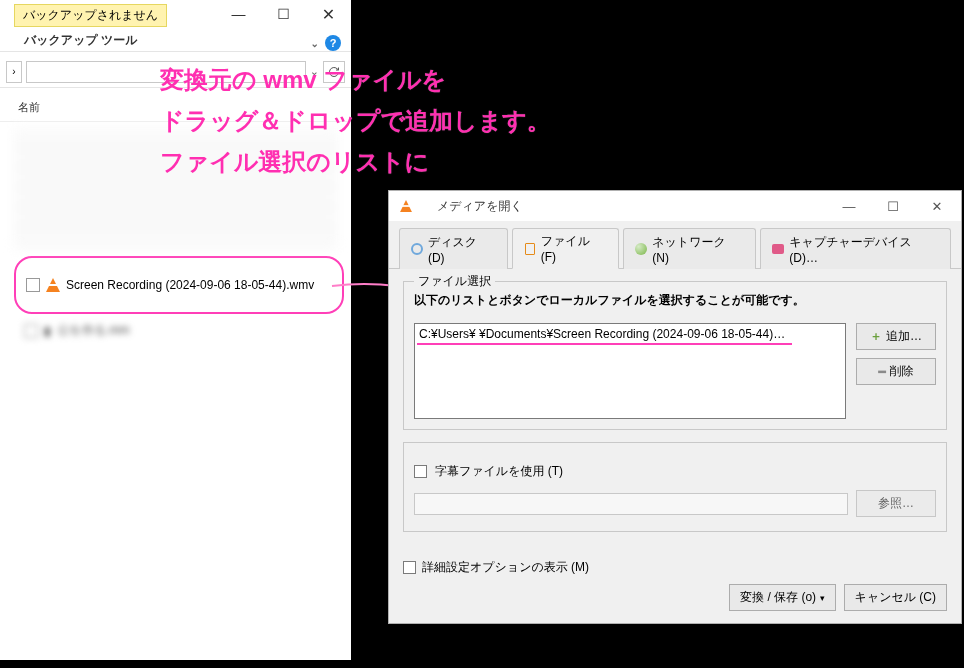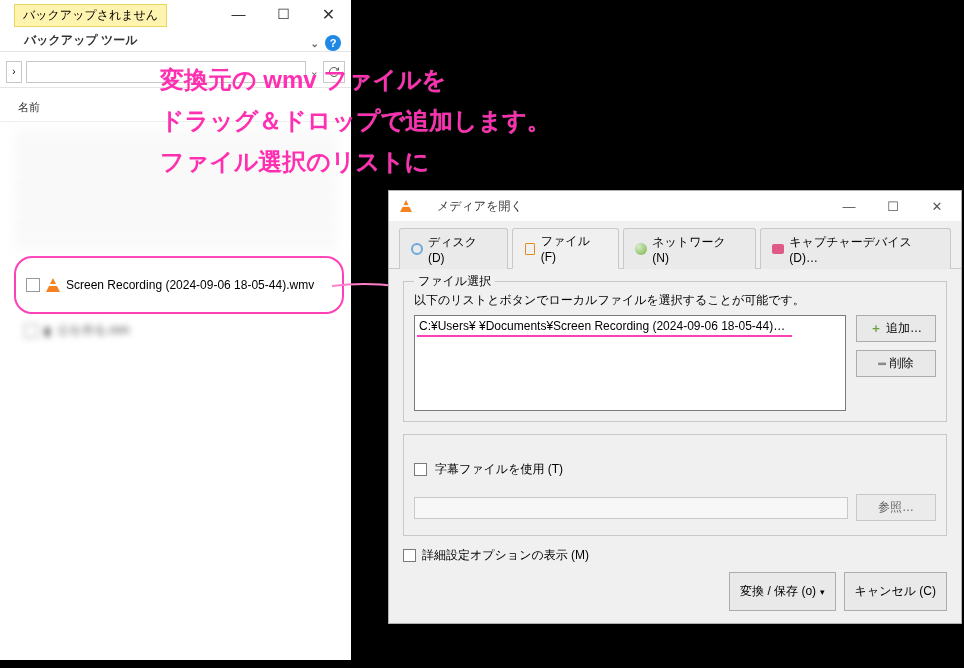--- a/index.html
+++ b/index.html
@@ -43,39 +43,39 @@
   .tab.active { background:#f0f0f0; border-bottom: 1px solid #f0f0f0; }
   .tab-icon { width:14px; height:14px; display:flex; align-items:center; justify-content:center; }
   .ic-file { width:10px; height:12px; border:1px solid #e58b1a; border-radius:1px; position:relative; }
   .ic-disc { width:12px; height:12px; border-radius:50%; border:2px solid #6fa8dc; }
   .ic-net { width:12px; height:12px; border-radius:50%; background: radial-gradient(circle at 30% 30%, #d6ebc7, #7ab648); }
   .ic-cap { width:12px; height:10px; background:#e05a88; border-radius:2px; position:relative; }
 
   .dlg-body { padding: 12px 14px; }
   .group { border: 1px solid #c8c8c8; padding: 10px; position: relative; margin-bottom: 12px; }
   .group-title { position:absolute; top:-9px; left:10px; background:#f0f0f0; padding: 0 4px; font-size:12px; }
-  .hint { font-size:12px; margin-bottom: 6px; }
+  .hint { font-size:12px; margin-bottom: 14px; font-weight: bold; }
   .file-sel-row { display:flex; gap:10px; }
   .file-listbox { flex:1; border:1px solid #7a7a7a; background:#fff; height:96px; padding: 2px; font-size:12px; overflow:hidden; }
   .file-listbox .entry { display:flex; align-items:flex-end; gap:4px; padding: 1px 2px; }
   .underline { border-bottom: 2px solid #ff3fb8; display:block; margin-top:1px; width: 375px; }
   .side-btns { display:flex; flex-direction:column; gap:8px; width:80px; }
   .wbtn { border:1px solid #acacac; background:#e9e9e9; padding:4px 6px; font-size:12px; display:flex; align-items:center; justify-content:center; gap:4px; }
   .plus { color:#6a9f3c; font-weight:bold; }
   .minus { color:#8a8a8a; font-weight:bold; }
 
-  .sub-row { display:flex; align-items:center; gap:8px; margin-top: 16px; }
+  .sub-row { display:flex; align-items:center; gap:8px; margin-top: 10px; }
   .sub-input { flex:1; border:1px solid #c8c8c8; background:#f7f7f7; height:22px; }
   .sub-btn { width:80px; }
   .chk2 { width:13px; height:13px; border:1px solid #7a7a7a; background:#fff; }
 
   .dlg-footer { position:absolute; left:14px; right:14px; bottom:12px; }
   .footer-top { display:flex; align-items:center; gap:6px; margin-bottom: 8px; }
   .footer-btns { display:flex; justify-content:flex-end; gap:8px; }
-  .fbtn { border:1px solid #acacac; background:#e9e9e9; padding:10px 10px; font-size:12px; display:flex; align-items:center; gap:4px; }
+  .fbtn { border:1px solid #acacac; background:#e9e9e9; padding:4px 10px; font-size:12px; display:flex; align-items:center; gap:4px; }
 </style>
 </head>
 <body>
 
 <div class="explorer">
   <div class="explorer-top">
     <div class="ribbon-hint">バックアップされません</div>
     <div class="winbtns">
       <div class="winbtn">—</div>
       <div class="winbtn">☐</div>

